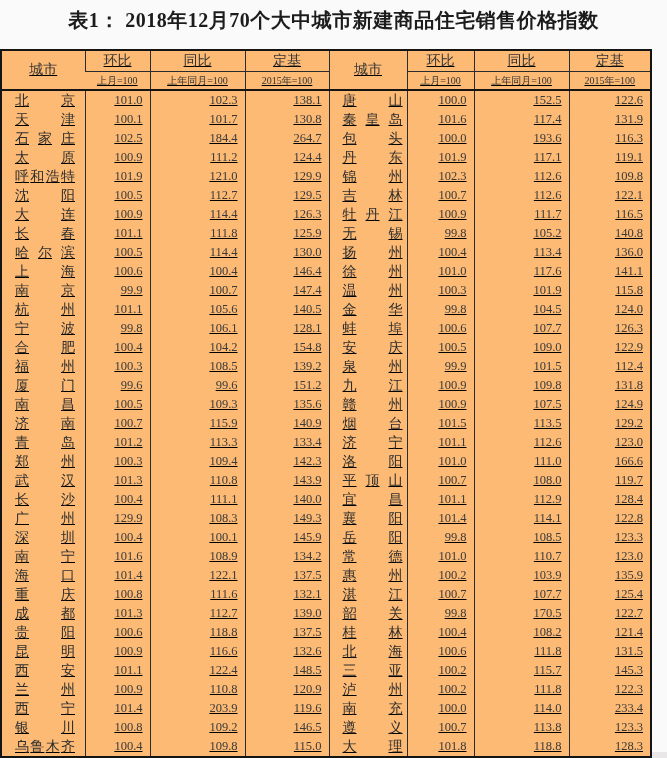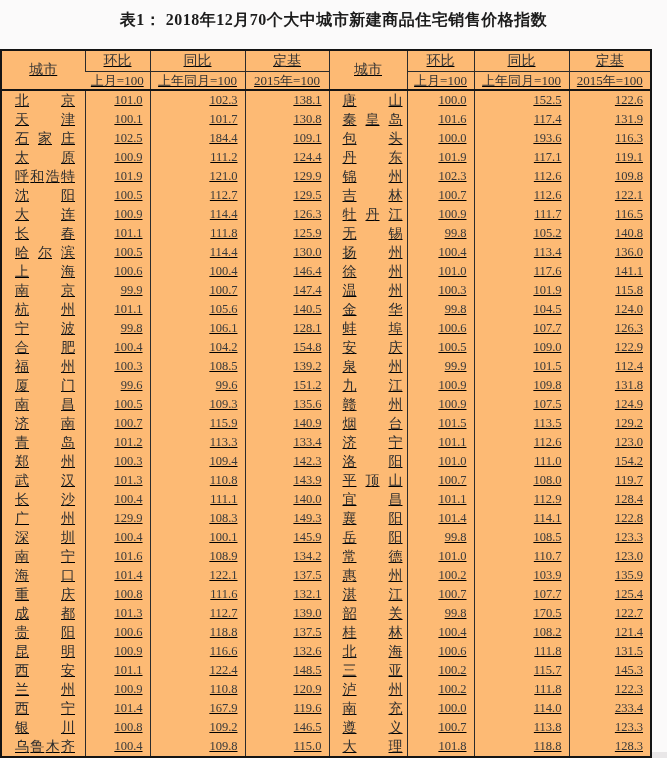--- a/index.html
+++ b/index.html
@@ -9,42 +9,42 @@
     font-family:"Liberation Serif","DejaVu Serif",serif;
     overflow:hidden;
   }
   .page{
     width:667px;height:752px;
     background:#fbfafa;
   }
   .title{
     height:41px;
     display:flex;align-items:center;justify-content:center;
-    font-size:16px;font-weight:bold;color:#1c1c1c;
+    font-size:20px;font-weight:bold;color:#1c1c1c;
     letter-spacing:0.5px;
   }
   table{
     margin-top:8px;
     border-collapse:collapse;table-layout:fixed;
     width:650px;
     background:#fdba74;
     border:2px solid #141414;
     border-bottom:3px solid #141414;
     text-decoration:underline;
   }
   th,td{
     margin:0;padding:0;
     border-left:1px solid #2b2b2b;
     color:#333;
     overflow:hidden;white-space:nowrap;
   }
   th:first-child,td:first-child{border-left:none;}
   thead th{font-weight:normal;text-align:center;}
   thead tr.hrow1 th{height:20px;line-height:20px;font-size:14px;}
-  thead tr.hrow2 th{height:17px;line-height:17px;font-size:13px;border-top:1px solid #2b2b2b;}
+  thead tr.hrow2 th{height:17px;line-height:17px;font-size:10px;border-top:1px solid #2b2b2b;}
   thead th.cityh{font-size:14px;}
   thead tr.hrow1 th, thead th[rowspan]{border-bottom-color:#141414;}
   thead tr.hrow2 th, thead th[rowspan]{border-bottom:2px solid #141414;}
   tbody td{height:19px;line-height:19px;}
   td.num{
     text-align:right;padding-right:7px;
     font-size:12.5px;color:#3a3a3a;
   }
   td.city{padding-left:13px;font-size:14px;color:#2e2e2e;}
   .jc{
@@ -135,21 +135,21 @@
         <tr>
           <td class="city">
             <span class="jc">
               <span>石</span>
               <span>家</span>
               <span>庄</span>
             </span>
           </td>
           <td class="num">102.5</td>
           <td class="num">184.4</td>
-          <td class="num">109.1</td>
+          <td class="num">264.7</td>
           <td class="city">
             <span class="jc">
               <span>包</span>
               <span>头</span>
             </span>
           </td>
           <td class="num">100.0</td>
           <td class="num">193.6</td>
           <td class="num">116.3</td>
         </tr>
@@ -488,21 +488,21 @@
           <td class="num">109.4</td>
           <td class="num">142.3</td>
           <td class="city">
             <span class="jc">
               <span>洛</span>
               <span>阳</span>
             </span>
           </td>
           <td class="num">101.0</td>
           <td class="num">111.0</td>
-          <td class="num">154.2</td>
+          <td class="num">166.6</td>
         </tr>
         <tr>
           <td class="city">
             <span class="jc">
               <span>武</span>
               <span>汉</span>
             </span>
           </td>
           <td class="num">101.3</td>
           <td class="num">110.8</td>
@@ -739,21 +739,21 @@
           <td class="num">122.3</td>
         </tr>
         <tr>
           <td class="city">
             <span class="jc">
               <span>西</span>
               <span>宁</span>
             </span>
           </td>
           <td class="num">101.4</td>
-          <td class="num">167.9</td>
+          <td class="num">203.9</td>
           <td class="num">119.6</td>
           <td class="city">
             <span class="jc">
               <span>南</span>
               <span>充</span>
             </span>
           </td>
           <td class="num">100.0</td>
           <td class="num">114.0</td>
           <td class="num">233.4</td>

